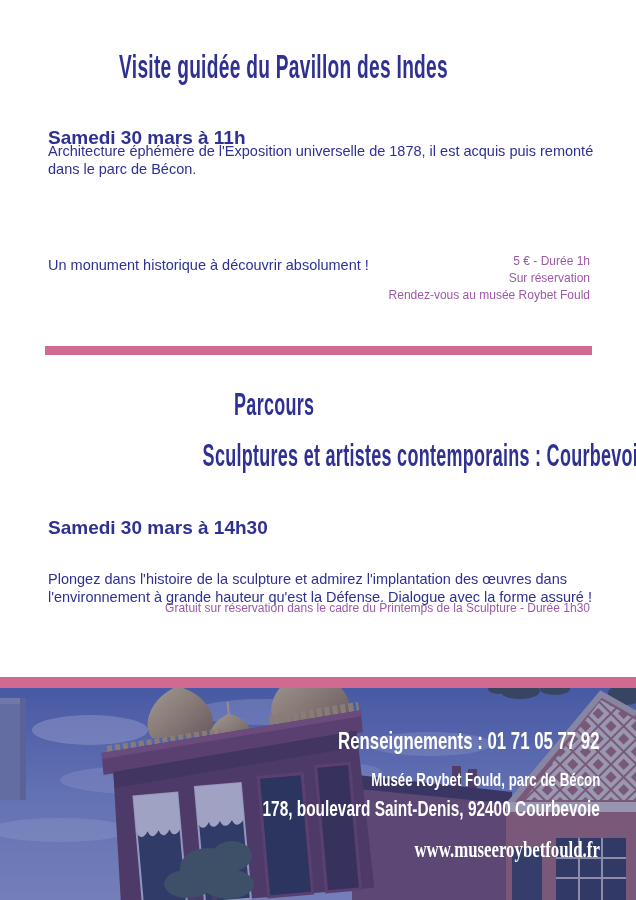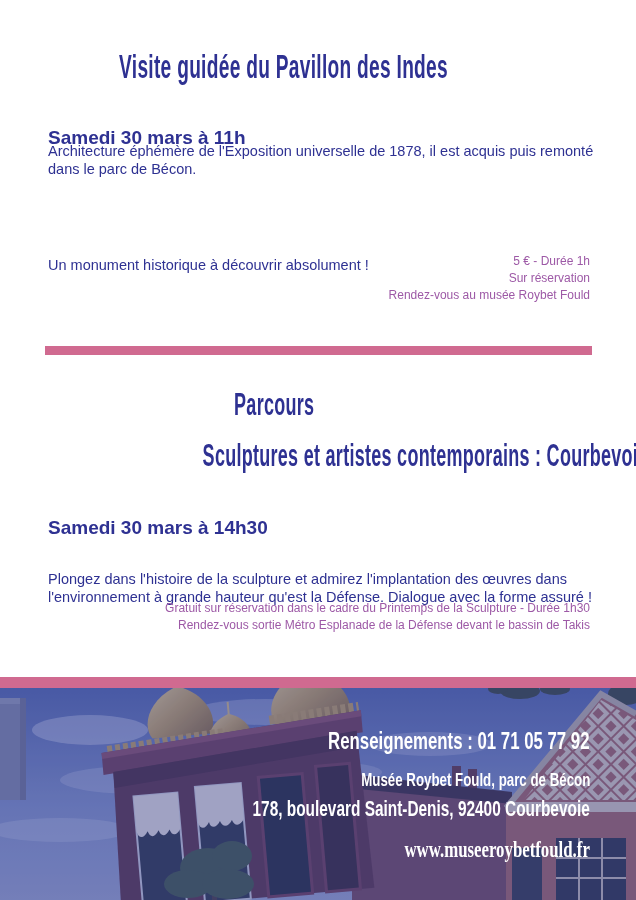--- a/index.html
+++ b/index.html
@@ -32,21 +32,21 @@
   .info2{top:600px;}
 
   
   .bar{position:absolute;background:#d06a90;}
   .bar1{left:45px;top:346px;width:547px;height:9px;}
   .bar2{left:0;top:677px;width:636px;height:11px;}
 
   
   .photo{position:absolute;left:0;top:688px;width:636px;height:212px;}
   .photo svg{display:block;}
-  .ftxt{position:absolute;right:46px;color:#ffffff;font-weight:bold;white-space:nowrap;text-align:right;}
+  .ftxt{position:absolute;right:36px;color:#ffffff;font-weight:bold;white-space:nowrap;text-align:right;}
   .ftxt .cond2{display:inline-block;transform:scaleX(0.70);transform-origin:100% 50%;white-space:nowrap;}
   .f-phone{top:727px;font-size:24px;}
   .f-addr1{top:769px;font-size:19px;}
   .f-addr2{top:796px;font-size:22px;}
   .f-web{top:836px;font-size:24px;font-family:Liberation Serif, serif;}
 </style>
 </head>
 <body>
 
 <div class="page">
@@ -77,21 +77,20 @@
   <div class="heading h-sub">
     <span class="cond">Sculptures et artistes contemporains : Courbevoie à la Défense</span>
   </div>
 
   <div class="date date2">Samedi 30 mars à 14h30</div>
 
   <div class="paras paras2">Plongez dans l'histoire de la sculpture et admirez l'implantation des œuvres dans l'environnement à grande hauteur qu'est la Défense. Dialogue avec la forme assuré !</div>
 
   <div class="info info2">
     <div>Gratuit sur réservation dans le cadre du Printemps de la Sculpture - Durée 1h30</div>
-    <div>Rendez-vous sortie Métro Esplanade de la Défense devant le bassin de Takis</div>
   </div>
 
   <div class="bar bar2"></div>
 
   <div class="photo">
     <svg width="636" height="212" viewBox="0 0 636 212">
       <defs>
         <linearGradient id="sky" x1="0" y1="0" x2="0" y2="1">
           <stop offset="0" stop-color="#4a63a8"></stop>
           <stop offset="0.55" stop-color="#7e93c6"></stop>

